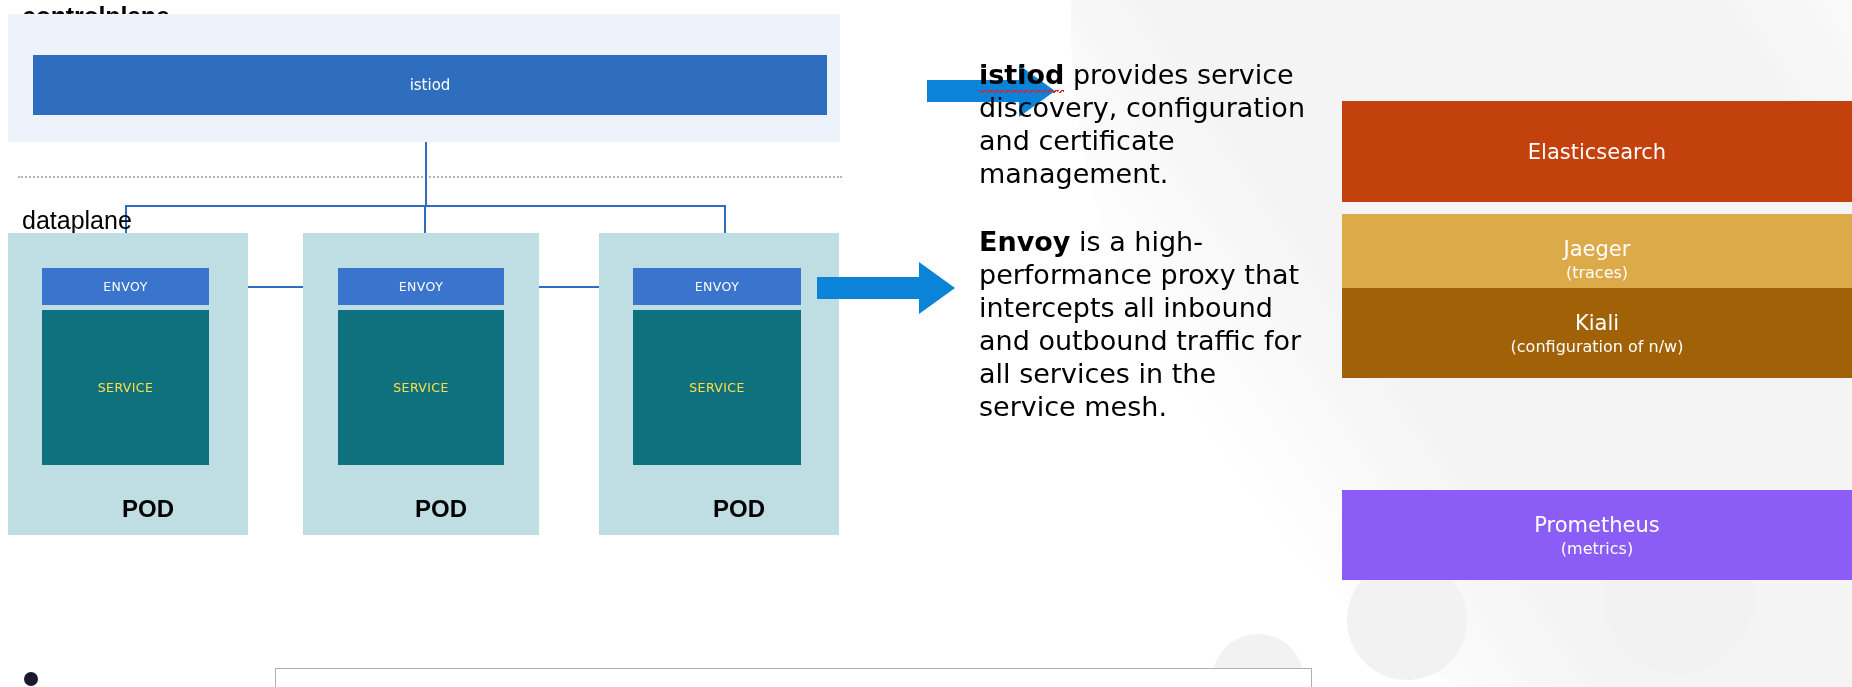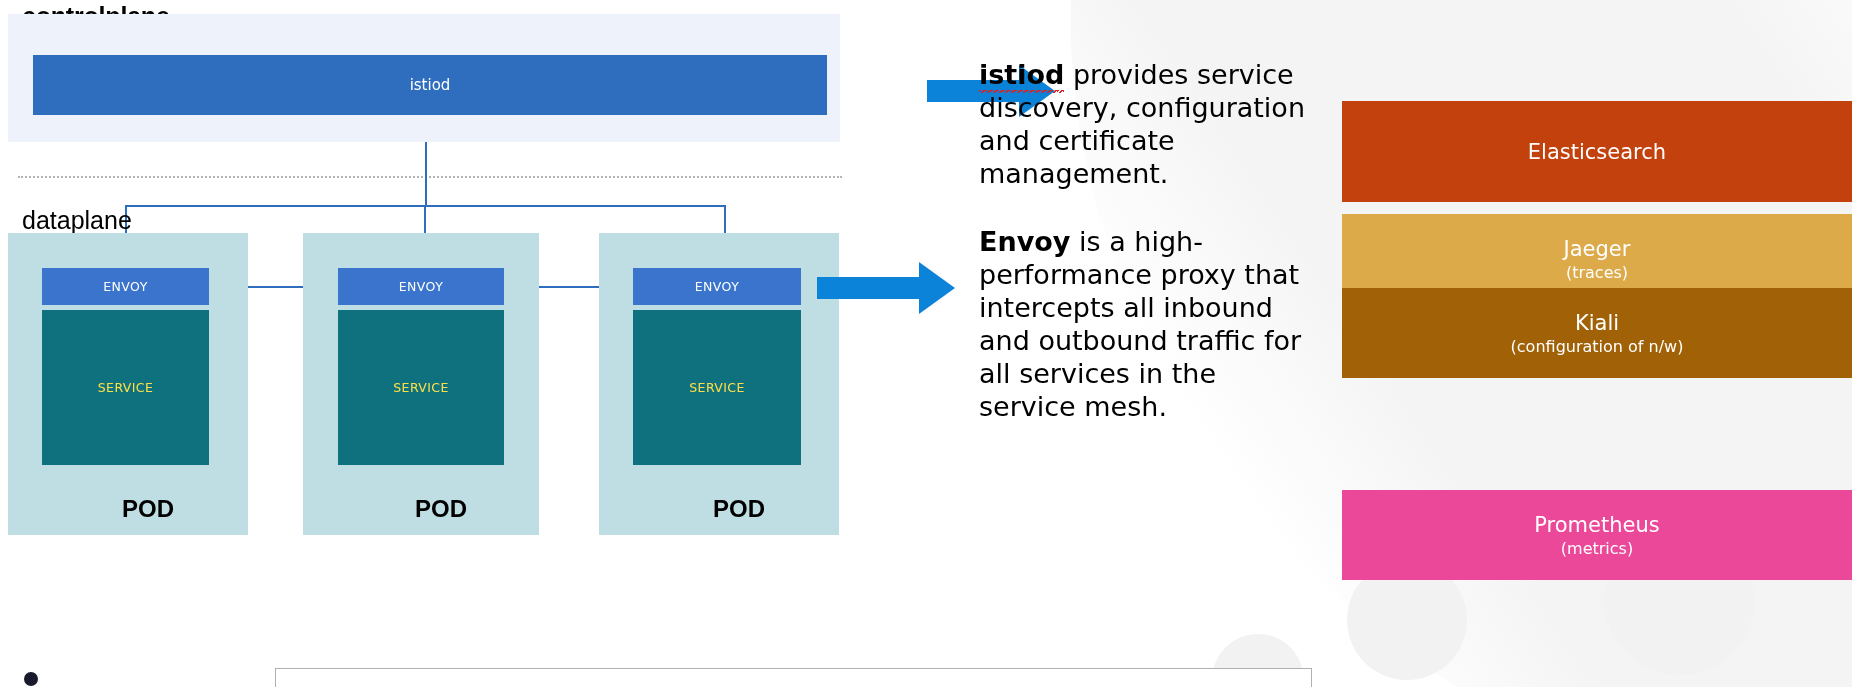--- a/index.html
+++ b/index.html
@@ -176,21 +176,21 @@
     display: flex; flex-direction: column;
     align-items: center; justify-content: center;
     color: #ffffff;
   }
   .obs-box .t1 { font-size: 21px; line-height: 26px; font-family: "DejaVu Sans", sans-serif; }
   .obs-box .t2 { font-size: 16px; line-height: 21px; font-family: "DejaVu Sans", sans-serif; }
   .obs-es   { top: 101px; height: 101px; background: #c2410c; }
   .obs-jae  { top: 190px; height: 91px; background: #ddaa4a; margin-top: 24px; }
   .obs-kia  { top: 288px; height: 90px; background: #a16207; }
   .obs-gra  { top: 388px; height: 88px; background: #000000; }
-  .obs-pro  { top: 490px; height: 90px; background: #ec4899; }
+  .obs-pro  { top: 490px; height: 90px; background: #8b5cf6; }
 
   
   .bottom-box {
     position: absolute; left: 275px; top: 668px;
     width: 1037px; height: 40px;
     background: #ffffff;
     border: 1px solid #b0b0b0;
   }
   .bottom-glyph {
     position: absolute; left: 24px; top: 672px;

